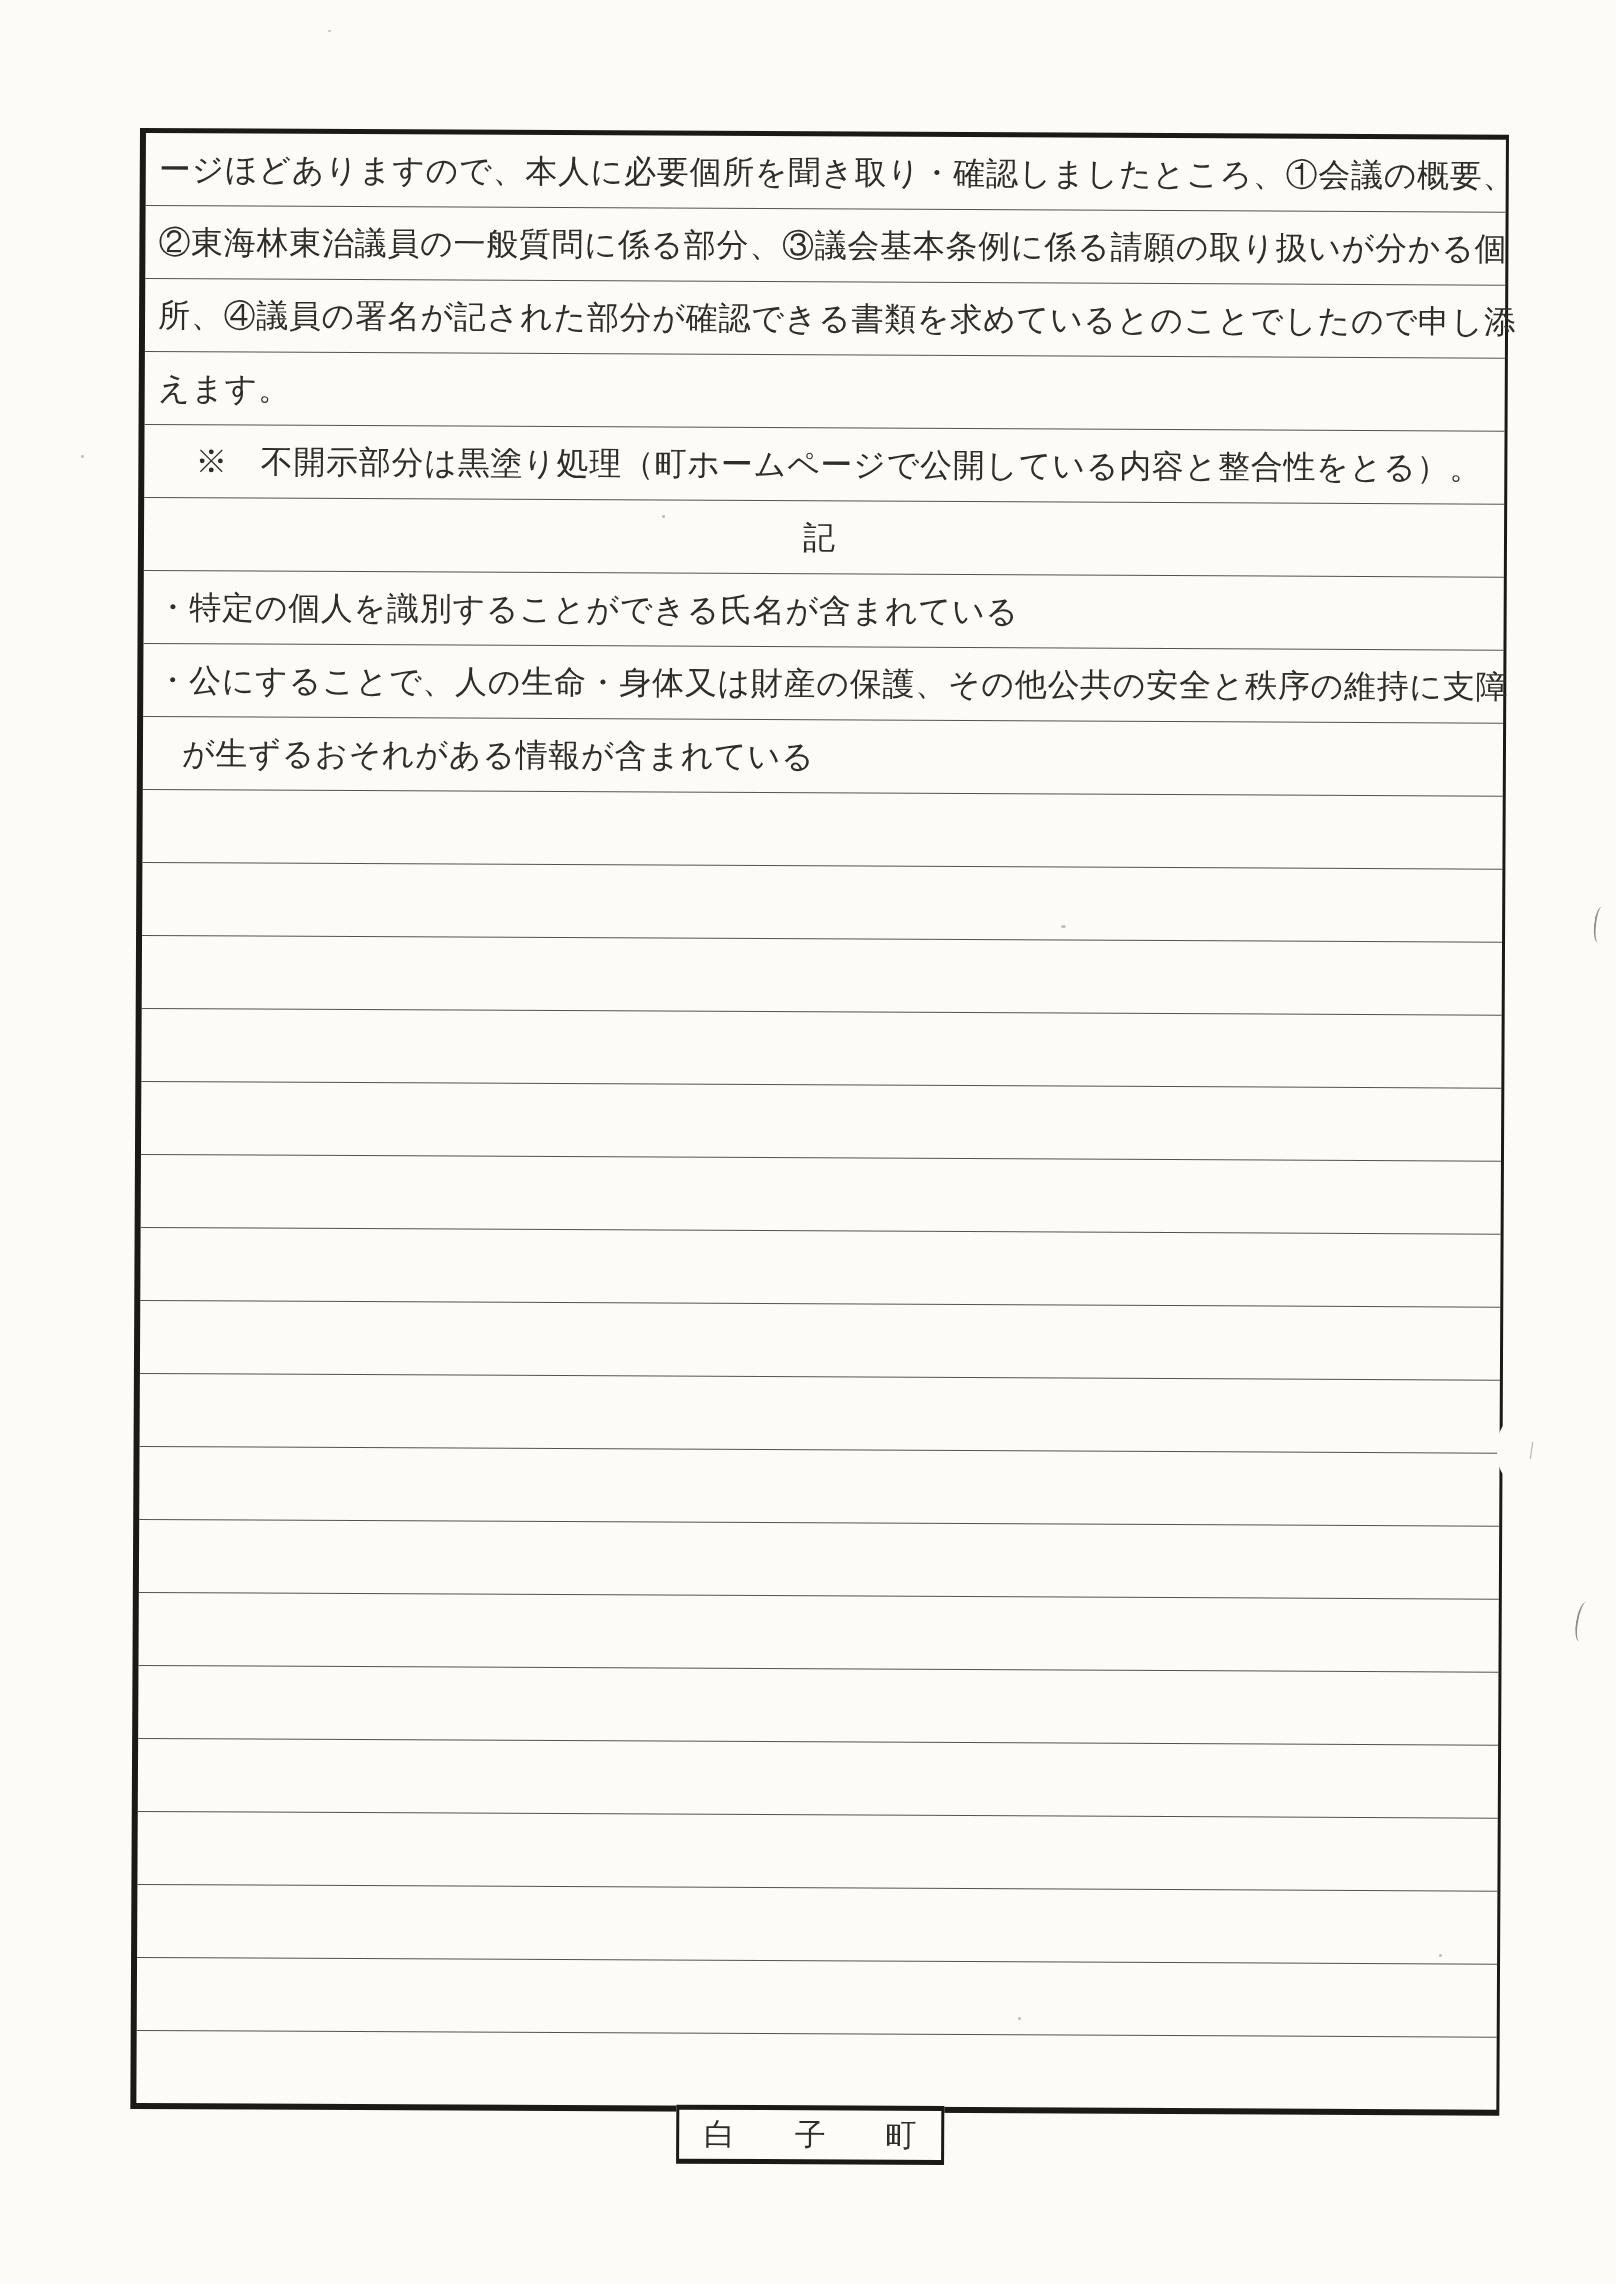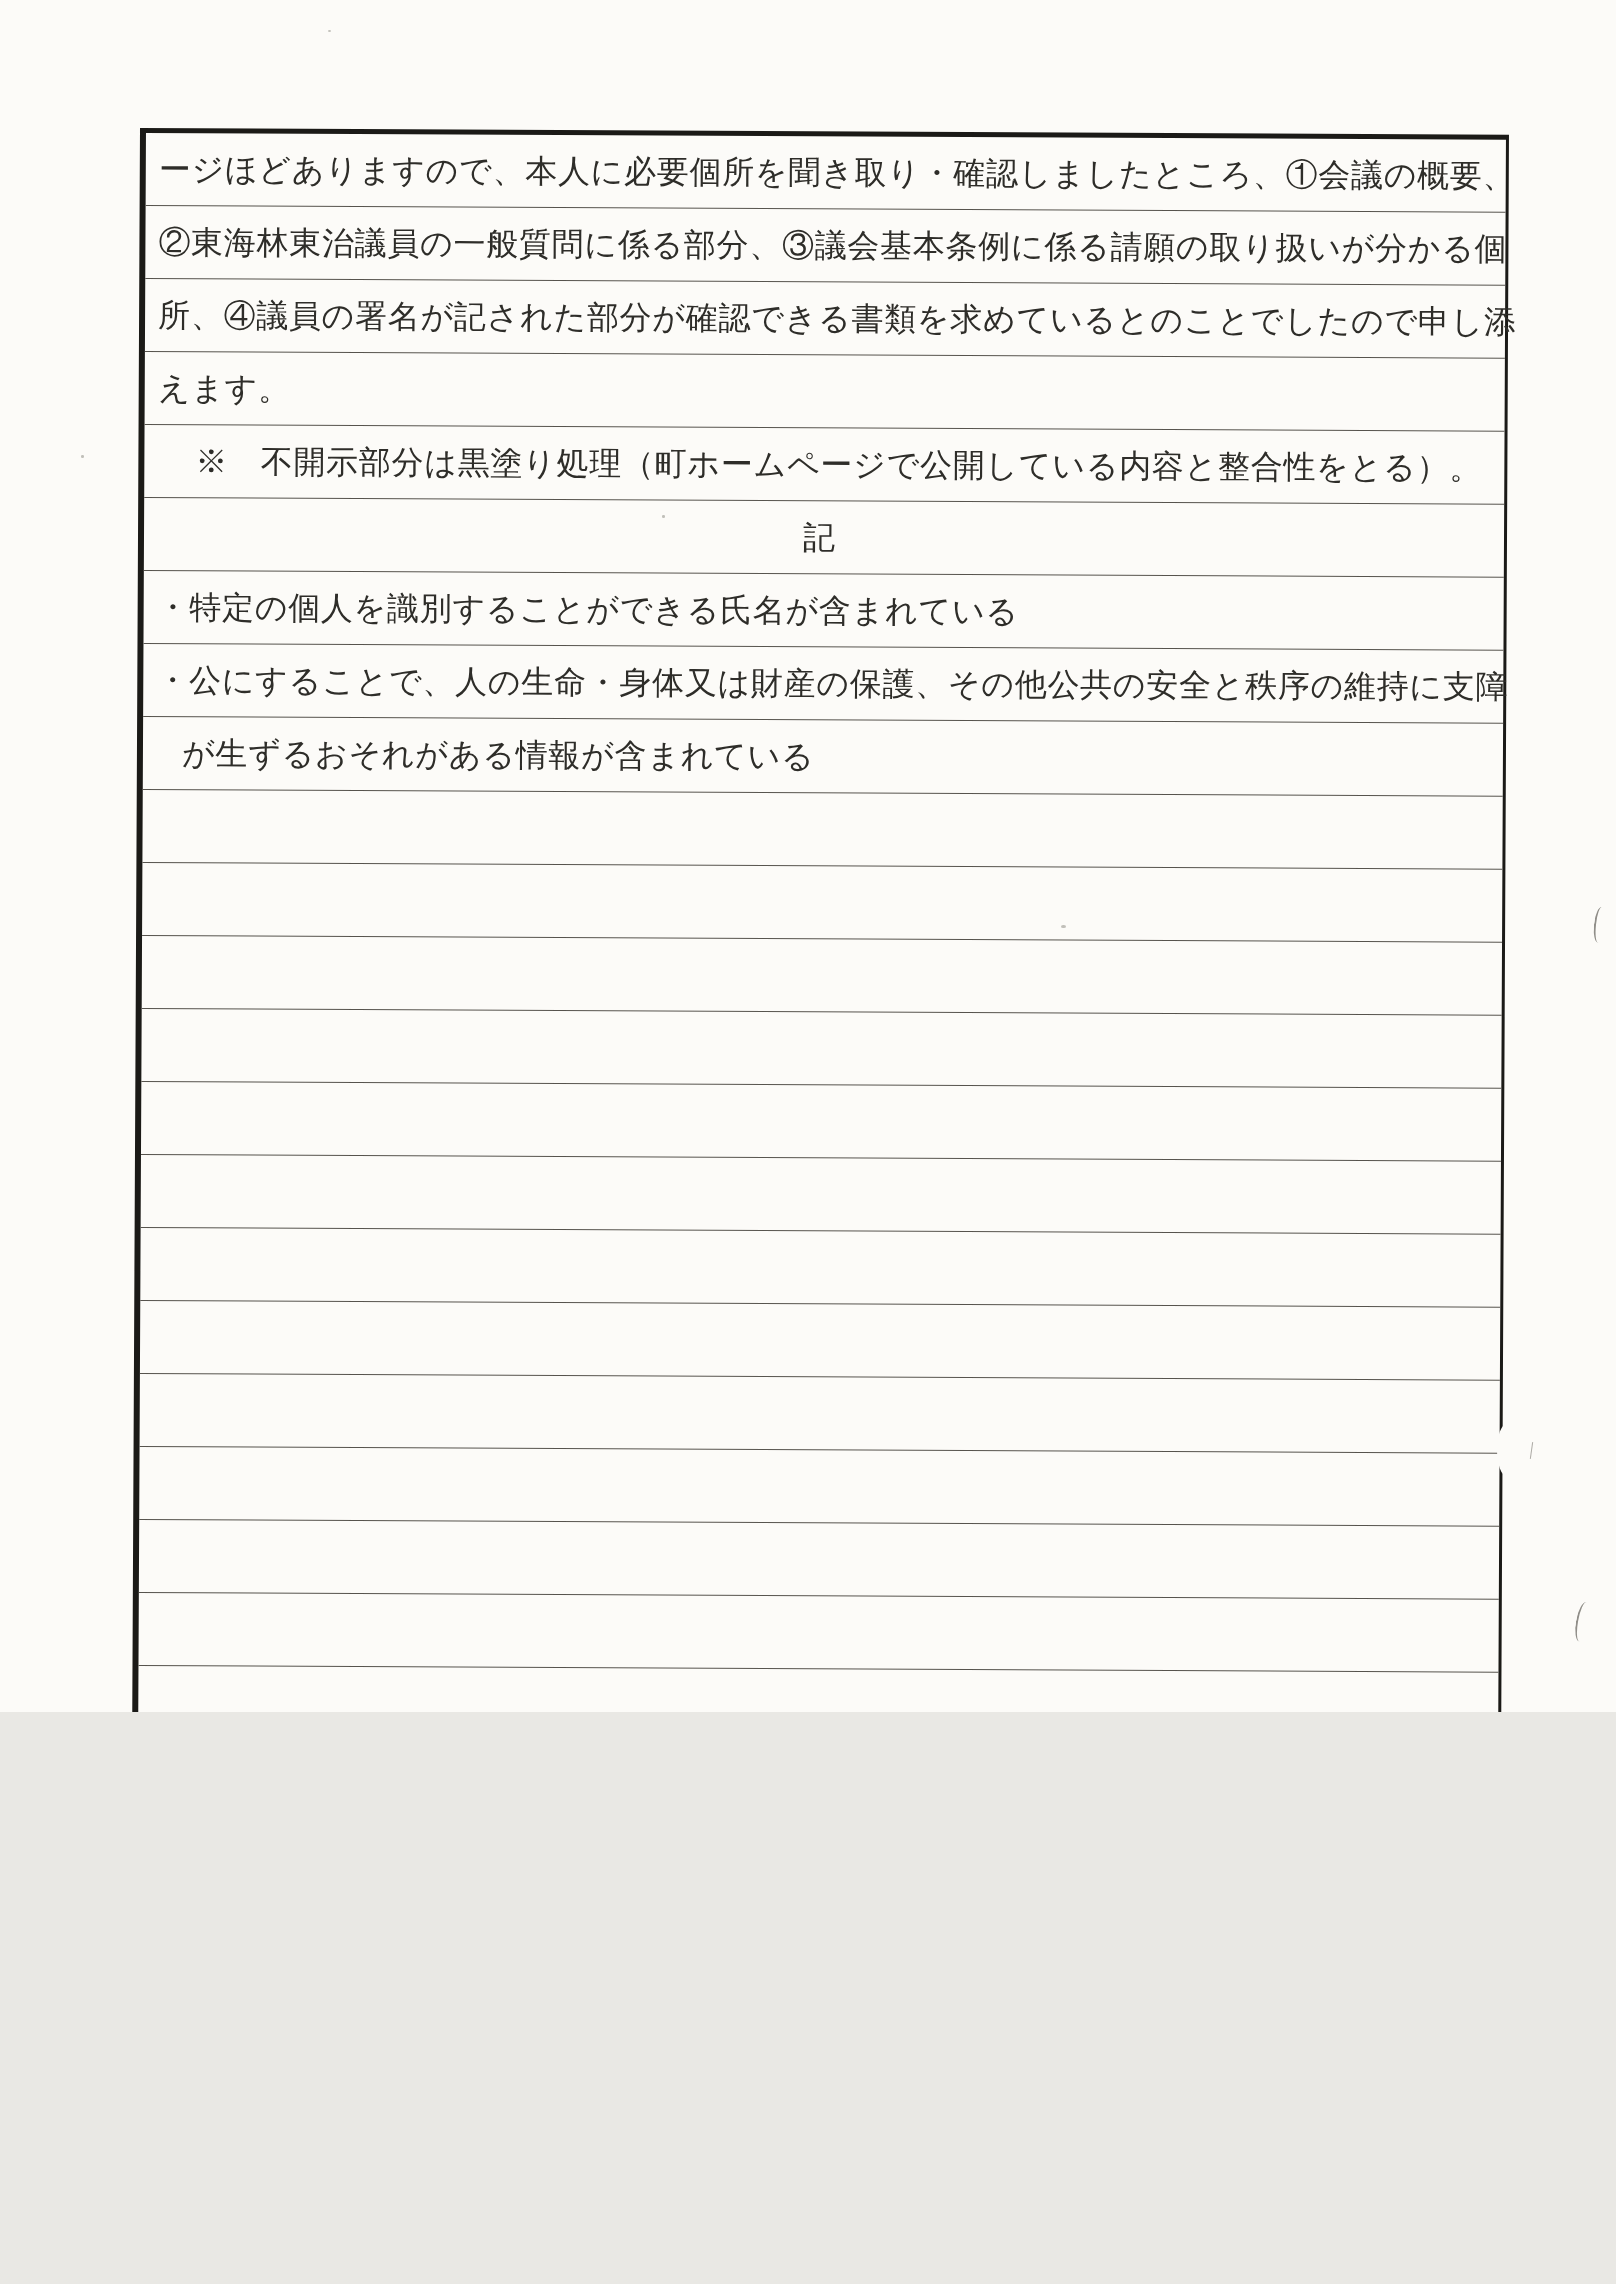--- a/index.html
+++ b/index.html
@@ -1,18 +1,18 @@
 <!DOCTYPE html>
 <html style="font-size:10.4px"><head>
 <meta charset="utf-8">
 <style>
   html,body{margin:0;padding:0;background:#e9e8e4;}
   .page{
     position:relative;
-    width:1616px;height:1712px;
+    width:1616px;height:2284px;
     background:#fcfbf8;
     overflow:hidden;
     font-family:"Liberation Serif","DejaVu Serif",serif;
     color:#2e2d29;
   }
   
   .sheet{
     position:absolute;left:140px;top:128px;width:1369px;
     transform:rotate(0.28deg);
     transform-origin:0 0;

